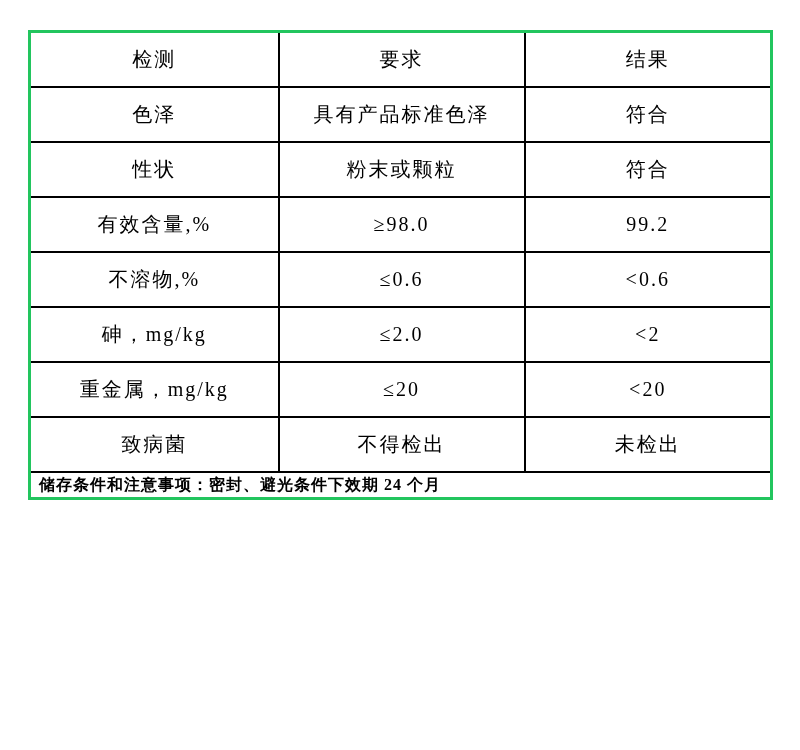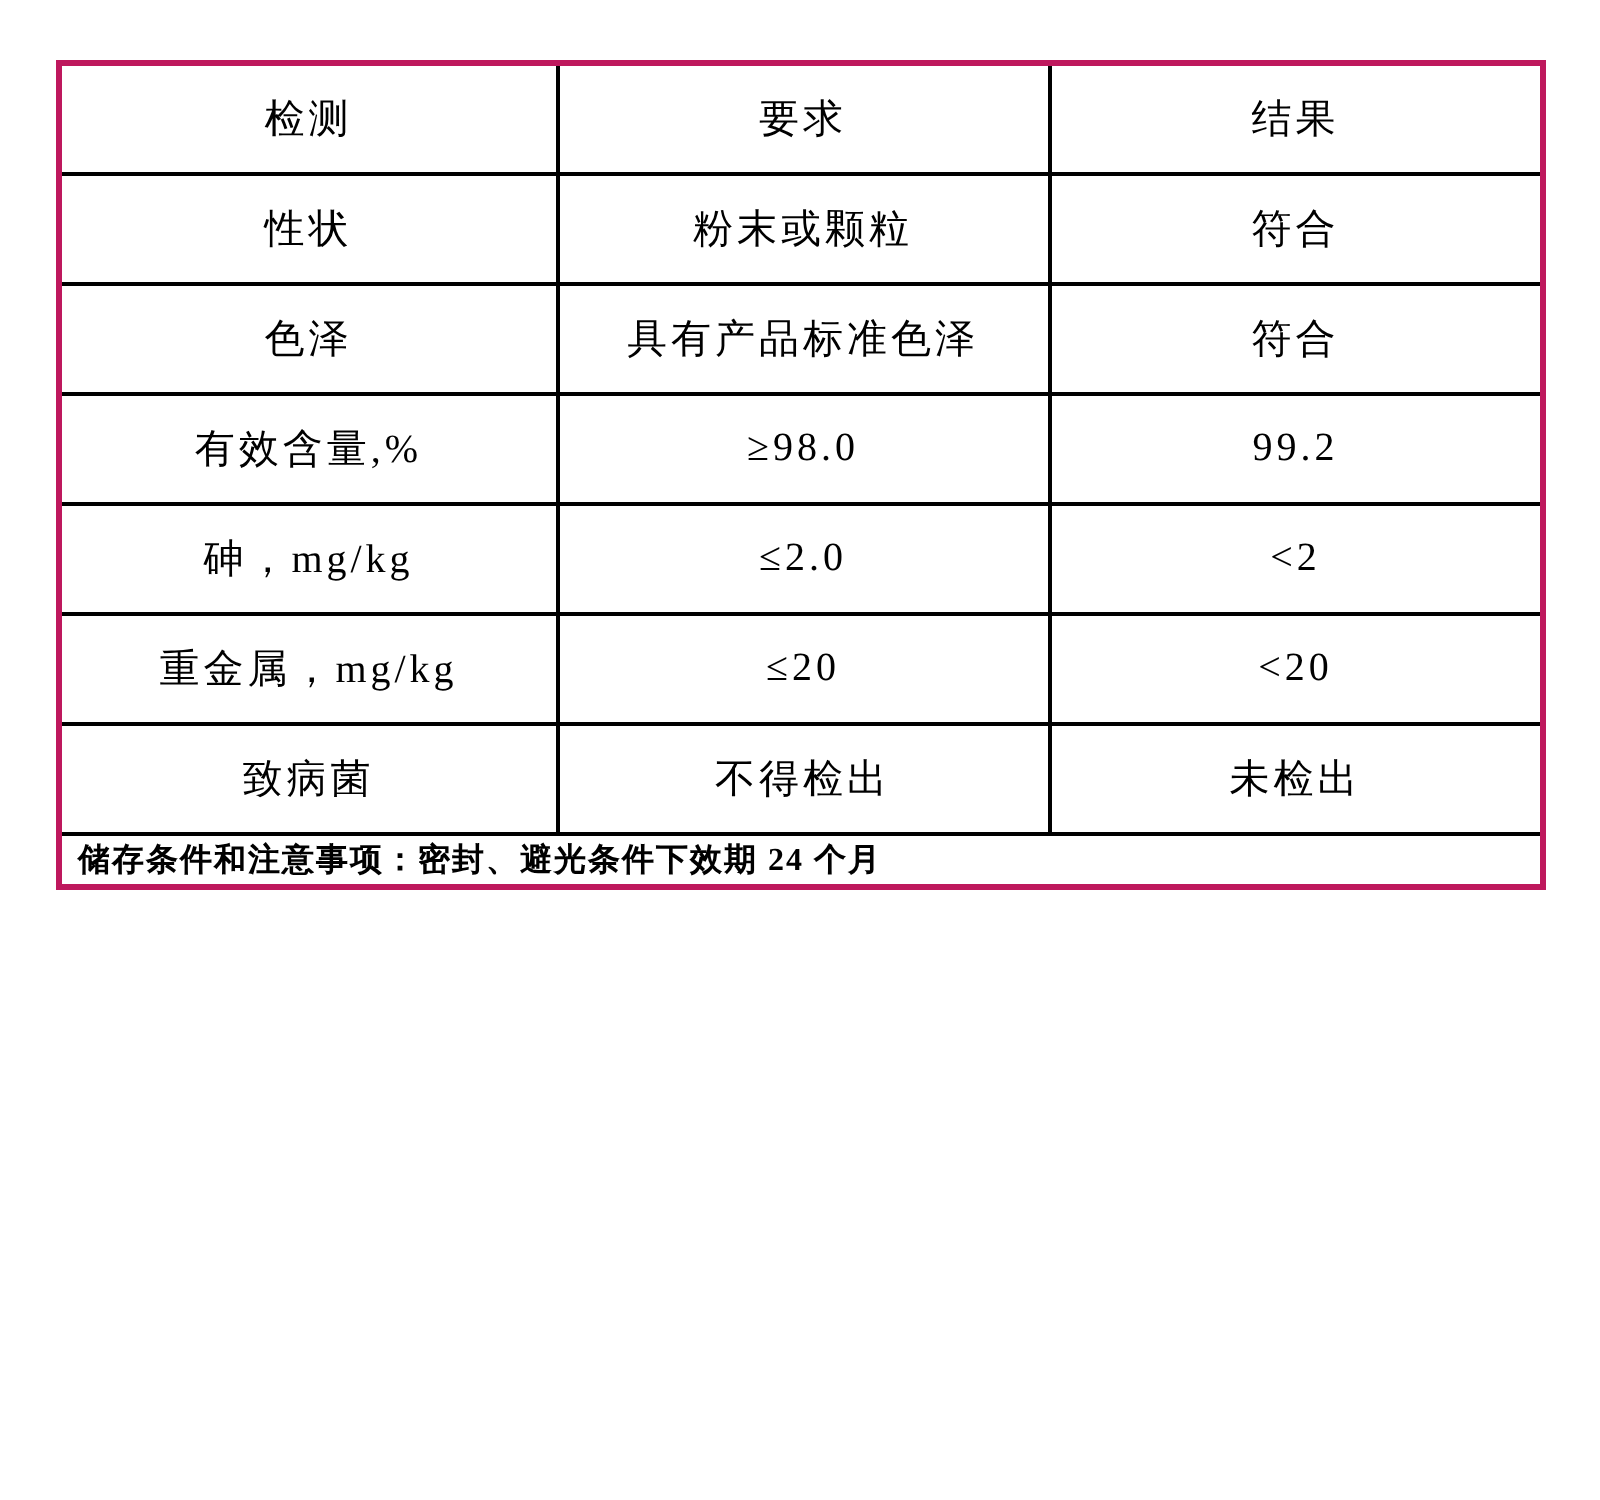--- a/index.html
+++ b/index.html
@@ -18,21 +18,21 @@
     background: #ffffff;
     overflow: hidden;
   }
   table.report-table {
     position: absolute;
     left: 28px;
     top: 30px;
     width: 742px;
     border-collapse: collapse;
     table-layout: fixed;
-    border: 3px solid #be185d;
+    border: 3px solid #22c55e;
   }
   table.report-table th,
   table.report-table td {
     border: 2px solid #000000;
     text-align: center;
     vertical-align: middle;
     font-weight: normal;
     font-size: 20px;
     letter-spacing: 2px;
     height: 53px;
@@ -62,33 +62,38 @@
     </colgroup>
     <thead>
       <tr>
         <th>检测</th>
         <th>要求</th>
         <th>结果</th>
       </tr>
     </thead>
     <tbody>
       <tr>
-        <td>性状</td>
-        <td>粉末或颗粒</td>
+        <td>色泽</td>
+        <td>具有产品标准色泽</td>
         <td>符合</td>
       </tr>
       <tr>
-        <td>色泽</td>
-        <td>具有产品标准色泽</td>
+        <td>性状</td>
+        <td>粉末或颗粒</td>
         <td>符合</td>
       </tr>
       <tr>
         <td>有效含量,%</td>
         <td>≥98.0</td>
         <td>99.2</td>
+      </tr>
+      <tr>
+        <td>不溶物,%</td>
+        <td>≤0.6</td>
+        <td>&lt;0.6</td>
       </tr>
       <tr>
         <td>砷，mg/kg</td>
         <td>≤2.0</td>
         <td>&lt;2</td>
       </tr>
       <tr>
         <td>重金属，mg/kg</td>
         <td>≤20</td>
         <td>&lt;20</td>

